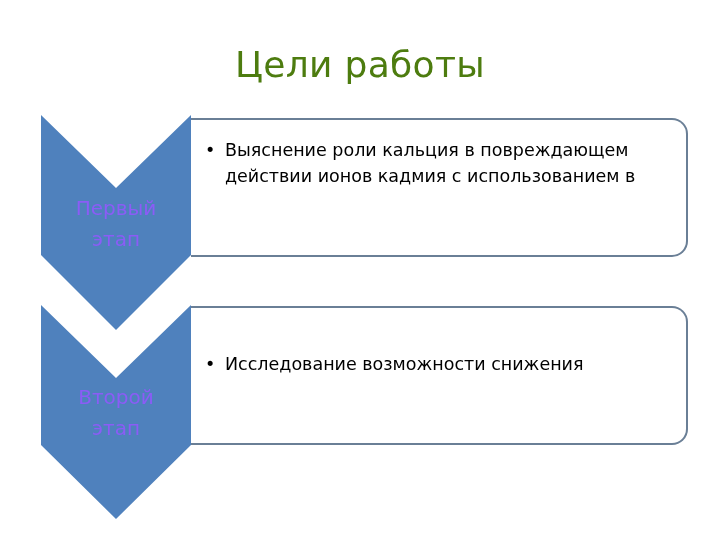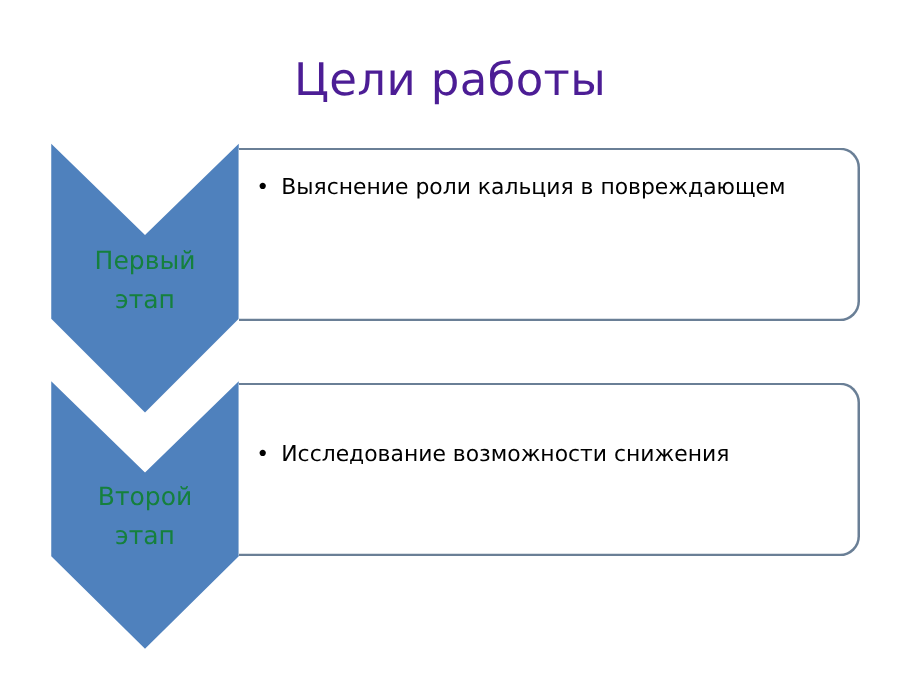--- a/index.html
+++ b/index.html
@@ -14,34 +14,34 @@
       overflow: hidden;
       font-family: "DejaVu Sans", sans-serif;
     }
     .title {
       position: absolute;
       left: 0;
       top: 44px;
       width: 720px;
       text-align: center;
       font-size: 36px;
-      color: #4c1d95;
+      color: #4d7c0f;
       letter-spacing: 0.3px;
     }
     .chevron-svg {
       position: absolute;
       left: 0;
       top: 0;
     }
     .chevron-label {
       position: absolute;
       left: 41px;
       width: 150px;
       text-align: center;
-      color: #15803d;
+      color: #8b5cf6;
       font-size: 20px;
       line-height: 31px;
     }
     .box {
       position: absolute;
       left: 191px;
       width: 497px;
       box-sizing: border-box;
       border: 2px solid #6a7f96;
       border-left: none;
@@ -79,20 +79,21 @@
 <div class="chevron-label" style="top:193px;">
   <div>Первый</div>
   <div>этап</div>
 </div>
 
 <div class="box" style="top:118px; height:139px; padding-top:18px;">
   <ul>
     <li>
       <span class="bullet">•</span>
       <div>Выяснение роли кальция в повреждающем</div>
+      <div>действии ионов кадмия с использованием в</div>
     </li>
   </ul>
 </div>
 
 <div class="chevron-label" style="top:382px;">
   <div>Второй</div>
   <div>этап</div>
 </div>
 
 <div class="box" style="top:306px; height:139px; padding-top:44px;">

